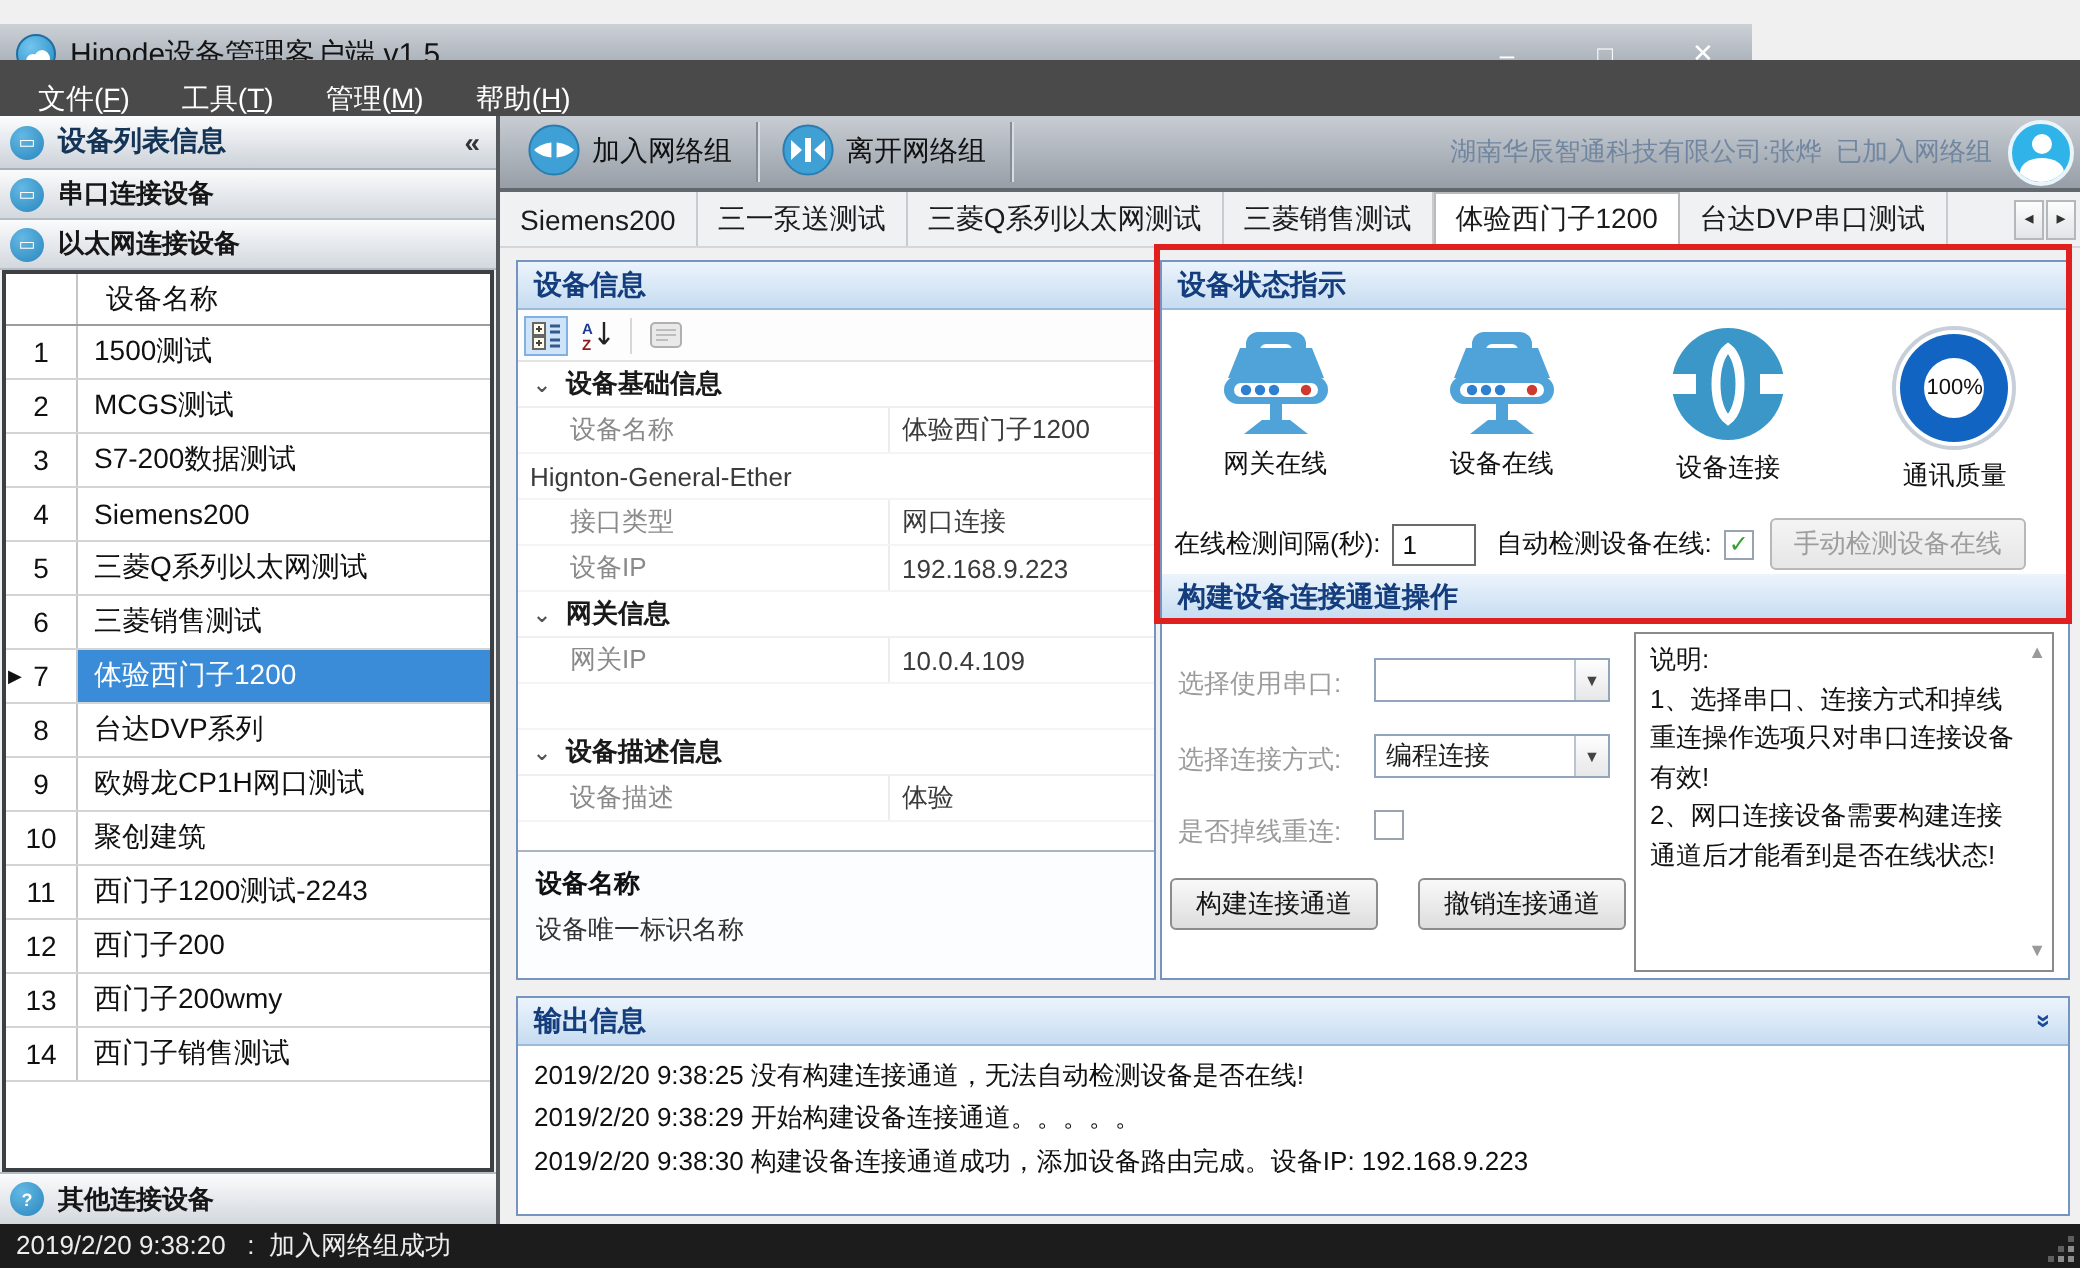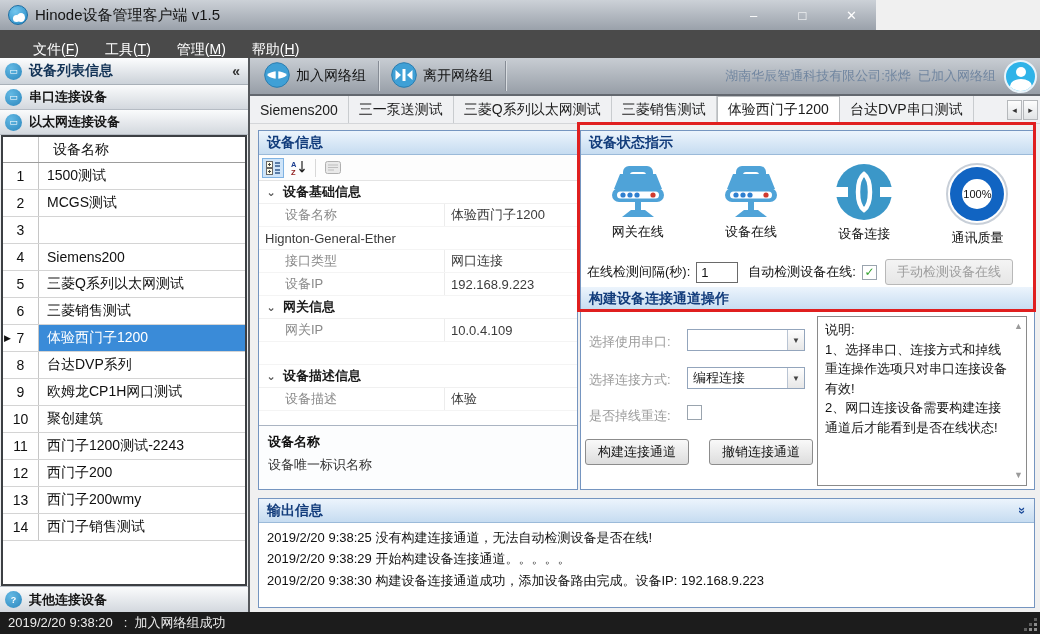--- a/index.html
+++ b/index.html
@@ -1,32 +1,32 @@
 <!DOCTYPE html>
 <html><head>
 <meta charset="utf-8">
 <style>
   * { margin:0; padding:0; box-sizing:border-box; }
   html,body { width:1040px; height:634px; }
   body { position:relative; font-family:"Liberation Sans","DejaVu Sans",sans-serif; background:#f0f0f0; overflow:hidden; }
 
   
-  .titlebar { position:absolute; left:0; top:0; width:876px; height:30px;
+  .titlebar { position:absolute; left:0; top:12px; width:876px; height:30px;
     background:linear-gradient(#ccd1d7,#9aa1aa); display:flex; align-items:center; padding-left:8px; }
   .app-logo { width:20px; height:20px; border-radius:50%; flex:none; margin-right:7px; position:relative;
     background:radial-gradient(circle at 35% 30%, #72c6ee, #2387c3); border:1px solid #1e6ea2; overflow:hidden; }
   .app-logo::before { content:""; position:absolute; left:4px; top:9px; width:7px; height:7px; border-radius:50%; background:#fff; }
   .app-logo::after  { content:""; position:absolute; left:8px; top:7px; width:8px; height:9px; border-radius:50%; background:#fff; }
   .title-text { font-size:15px; color:#141414; }
   .win-controls { margin-left:auto; display:flex; height:100%; }
   .win-btn { width:49px; display:flex; align-items:center; justify-content:center; color:#fff; font-size:13px; }
 
   
   .menubar { position:absolute; left:0; top:30px; width:1040px; height:40px; background:#4a4a4a;
-    display:flex; align-items:center; padding-left:20px; }
+    display:flex; align-items:center; padding-left:6px; }
   .menu-item { padding:0 13px; color:#fff; font-size:14px; }
 
   
   .sidebar { position:absolute; left:0; top:58px; width:250px; height:554px; background:#eceef0;
     border-right:2px solid #55585c; }
   .sb-header { height:27px; background:linear-gradient(#fcfdfe,#ccd2d9); border-bottom:1px solid #a9b0b8;
     display:flex; align-items:center; padding:0 8px 0 5px; }
   .sb-ico { width:17px; height:17px; border-radius:50%; flex:none; margin-right:7px;
     background:radial-gradient(circle at 35% 30%, #63b9e4, #2b86bd); color:#fff; font-size:9px;
     display:flex; align-items:center; justify-content:center; }
@@ -186,20 +186,21 @@
         <div class="tr">
           <div class="num">1</div>
           <div class="nm">1500测试</div>
         </div>
         <div class="tr">
           <div class="num">2</div>
           <div class="nm">MCGS测试</div>
         </div>
         <div class="tr">
           <div class="num">3</div>
+          <div class="nm">S7-200数据测试</div>
         </div>
         <div class="tr">
           <div class="num">4</div>
           <div class="nm">Siemens200</div>
         </div>
         <div class="tr">
           <div class="num">5</div>
           <div class="nm">三菱Q系列以太网测试</div>
         </div>
         <div class="tr">

